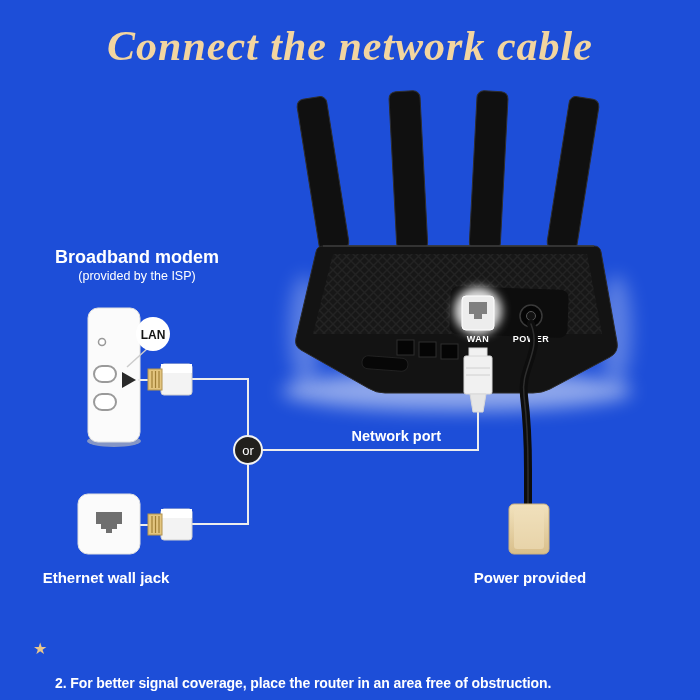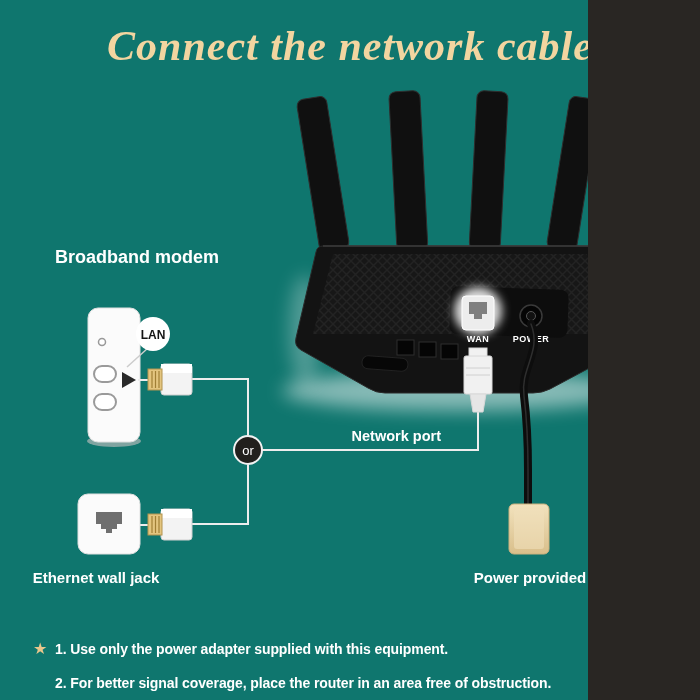--- a/index.html
+++ b/index.html
@@ -1,34 +1,34 @@
 <!DOCTYPE html>
 <html><head>
 <meta charset="utf-8">
 <style>
   html,body { margin:0; padding:0; background:#292623; }
   .stage {
-    position:relative; width:588px; height:700px; overflow:hidden;
-    background:#0f766e;
+    position:relative; width:700px; height:700px; overflow:hidden;
+    background:#1d4ed8;
     font-family:"Liberation Sans", sans-serif;
   }
   .title {
     position:absolute; top:22px; left:0; width:700px; margin:0;
     text-align:center;
     font-family:"Liberation Serif", serif;
     font-style:italic; font-weight:bold;
     font-size:42px; letter-spacing:1px;
     color:#f2d5a0;
   }
   .svg-layer { position:absolute; left:0; top:0; }
   .lbl { position:absolute; color:#ffffff; }
   .modem-title   { left:38px;  top:247px; width:198px; text-align:center; font-size:18px; font-weight:bold; }
   .modem-sub     { left:38px;  top:269px; width:198px; text-align:center; font-size:12.5px; }
   .network-port  { left:283px; top:428px; width:158px; text-align:right; font-size:14.5px; font-weight:bold; }
-  .walljack-label{ left:0;  top:569px; width:192px; text-align:center; font-size:15px; font-weight:bold; }
+  .walljack-label{ left:10px;  top:569px; width:192px; text-align:center; font-size:15px; font-weight:bold; }
   .adapter-label { left:448px; top:569px; width:164px; text-align:center; font-size:15px; font-weight:bold; }
   .star  { left:33px; top:639px; font-size:16px; color:#e9c68c; }
   .note1 { left:55px; top:641px; font-size:14px; font-weight:bold; letter-spacing:-0.1px; }
   .note2 { left:55px; top:675px; font-size:14px; font-weight:bold; letter-spacing:-0.1px; }
 
   .port-label { font-family:"Liberation Sans", sans-serif; font-size:9px; font-weight:bold; fill:#ffffff; text-anchor:middle; letter-spacing:0.5px; }
   .lan-text   { font-family:"Liberation Sans", sans-serif; font-size:12px; font-weight:bold; fill:#141414; text-anchor:middle; }
   .or-text    { font-family:"Liberation Sans", sans-serif; font-size:13px; fill:#ffffff; text-anchor:middle; }
 </style>
 </head>
@@ -150,21 +150,21 @@
       <path d="M470,394 L486,394 L483,412 L473,412 Z" fill="#e6e6e6" stroke="#d8d8d8"></path>
     </g>
 
     <g>
       <rect x="78" y="494" width="62" height="60" rx="10" fill="#fbfbfb" stroke="#e0e0e0"></rect>
       <path d="M96,512 L122,512 L122,524 L117,524 L117,529 L112,529 L112,533 L106,533 L106,529 L101,529 L101,524 L96,524 Z" fill="#6f6f6f"></path>
     </g>
   </svg>
 
   <div class="lbl modem-title">Broadband modem</div>
+  <div class="lbl modem-sub">(provided by the ISP)</div>
   <div class="lbl network-port">Network port</div>
   <div class="lbl walljack-label">Ethernet wall jack</div>
   <div class="lbl adapter-label">Power provided</div>
 
   <div class="lbl star">★</div>
-  <div class="lbl note1">1. Use only the power adapter supplied with this equipment.</div>
   <div class="lbl note2">2. For better signal coverage, place the router in an area free of obstruction.</div>
 
 </div>
 
 </body></html>

